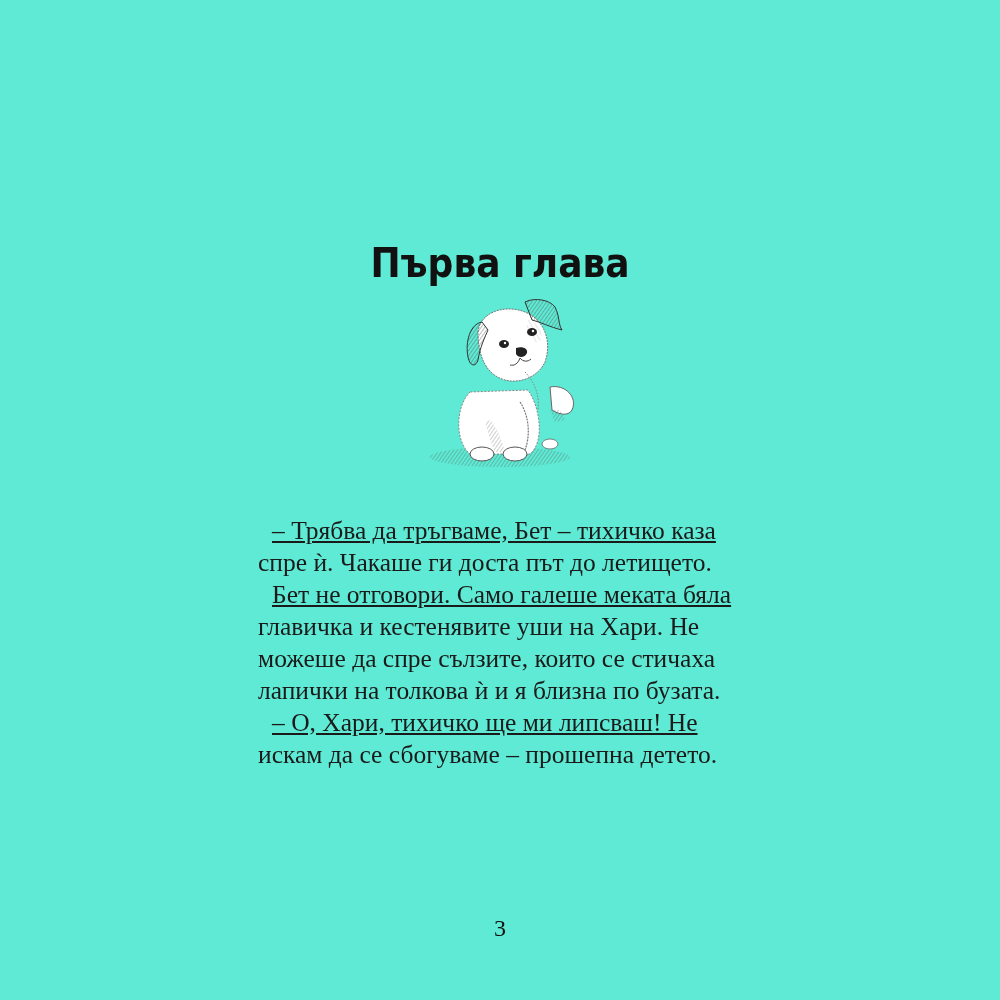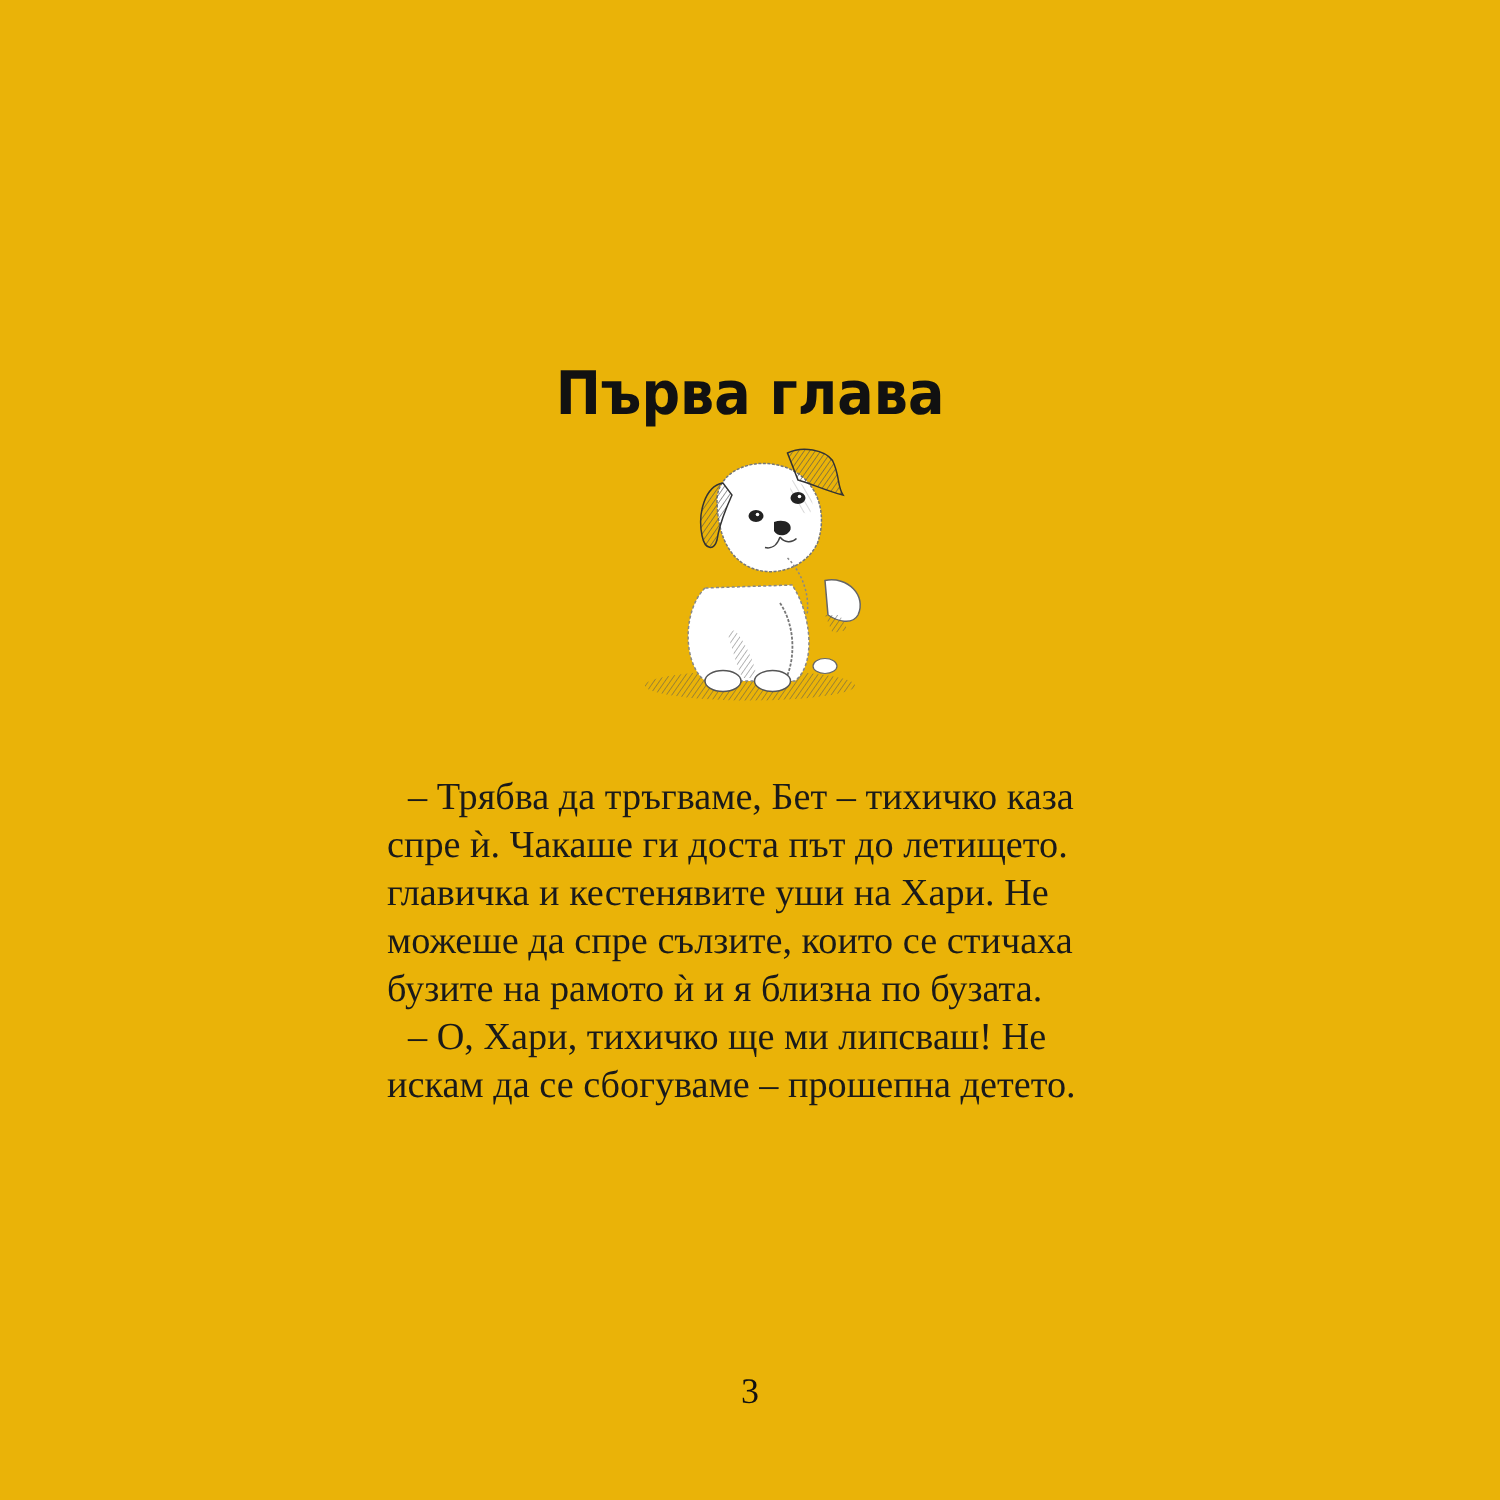--- a/index.html
+++ b/index.html
@@ -1,35 +1,35 @@
 <!DOCTYPE html>
 <html><head>
 <meta charset="utf-8">
 <style>
   html, body { margin: 0; padding: 0; background: #ffffff; }
   body { width: 1000px; height: 1000px; position: relative; overflow: hidden; }
-  .page { position: absolute; left: 0; top: 0; width: 1000px; height: 1000px; background: #eab308; }
+  .page { position: absolute; left: 0; top: 0; width: 1000px; height: 1000px; background: #5eead4; }
   .chapter-title {
     position: absolute; left: 0; width: 1000px; top: 240px;
     text-align: center;
     font-family: "DejaVu Sans", sans-serif;
     font-size: 40px; font-weight: bold; color: #111;
     letter-spacing: 0px;
     transform: scaleX(0.9);
   }
   .illustration {
     position: absolute; left: 410px; top: 292px; width: 180px; height: 195px;
   }
   .body-text {
     position: absolute; left: 258px; top: 515px; width: 480px;
     font-family: "Liberation Serif", serif;
     font-size: 25.5px; line-height: 32px; color: #1a1a1a;
   }
   .line { white-space: nowrap; height: 32px; }
-  .line.indent { padding-left: 14px; }
+  .line.indent { padding-left: 14px; text-decoration: underline; }
   .page-number {
     position: absolute; left: 0; width: 1000px; top: 915px; text-align: center;
     font-family: "Liberation Serif", serif; font-size: 24px; color: #111;
   }
 </style>
 </head>
 <body>
 
 <div class="page">
   <div class="chapter-title">Първа глава</div>
@@ -76,21 +76,22 @@
 
       <path d="M110 66 C108 72 104 74 100 73 M110 66 C113 70 118 70 121 67" fill="none" stroke="#444" stroke-width="1"></path>
 
       <path d="M115 80 C125 90 130 105 128 118" fill="none" stroke="#888" stroke-width="1" stroke-dasharray="1.5,1.5"></path>
     </svg>
   </div>
 
   <div class="body-text">
     <div class="line indent">– Трябва да тръгваме, Бет – тихичко каза</div>
     <div class="line">спре ѝ. Чакаше ги доста път до летището.</div>
+    <div class="line indent">Бет не отговори. Само галеше меката бяла</div>
     <div class="line">главичка и кестенявите уши на Хари. Не</div>
     <div class="line">можеше да спре сълзите, които се стичаха</div>
-    <div class="line">бузите на рамото ѝ и я близна по бузата.</div>
+    <div class="line">лапички на толкова ѝ и я близна по бузата.</div>
     <div class="line indent">– О, Хари, тихичко ще ми липсваш! Не</div>
     <div class="line">искам да се сбогуваме – прошепна детето.</div>
   </div>
 
   <div class="page-number">3</div>
 </div>
 
 </body></html>

